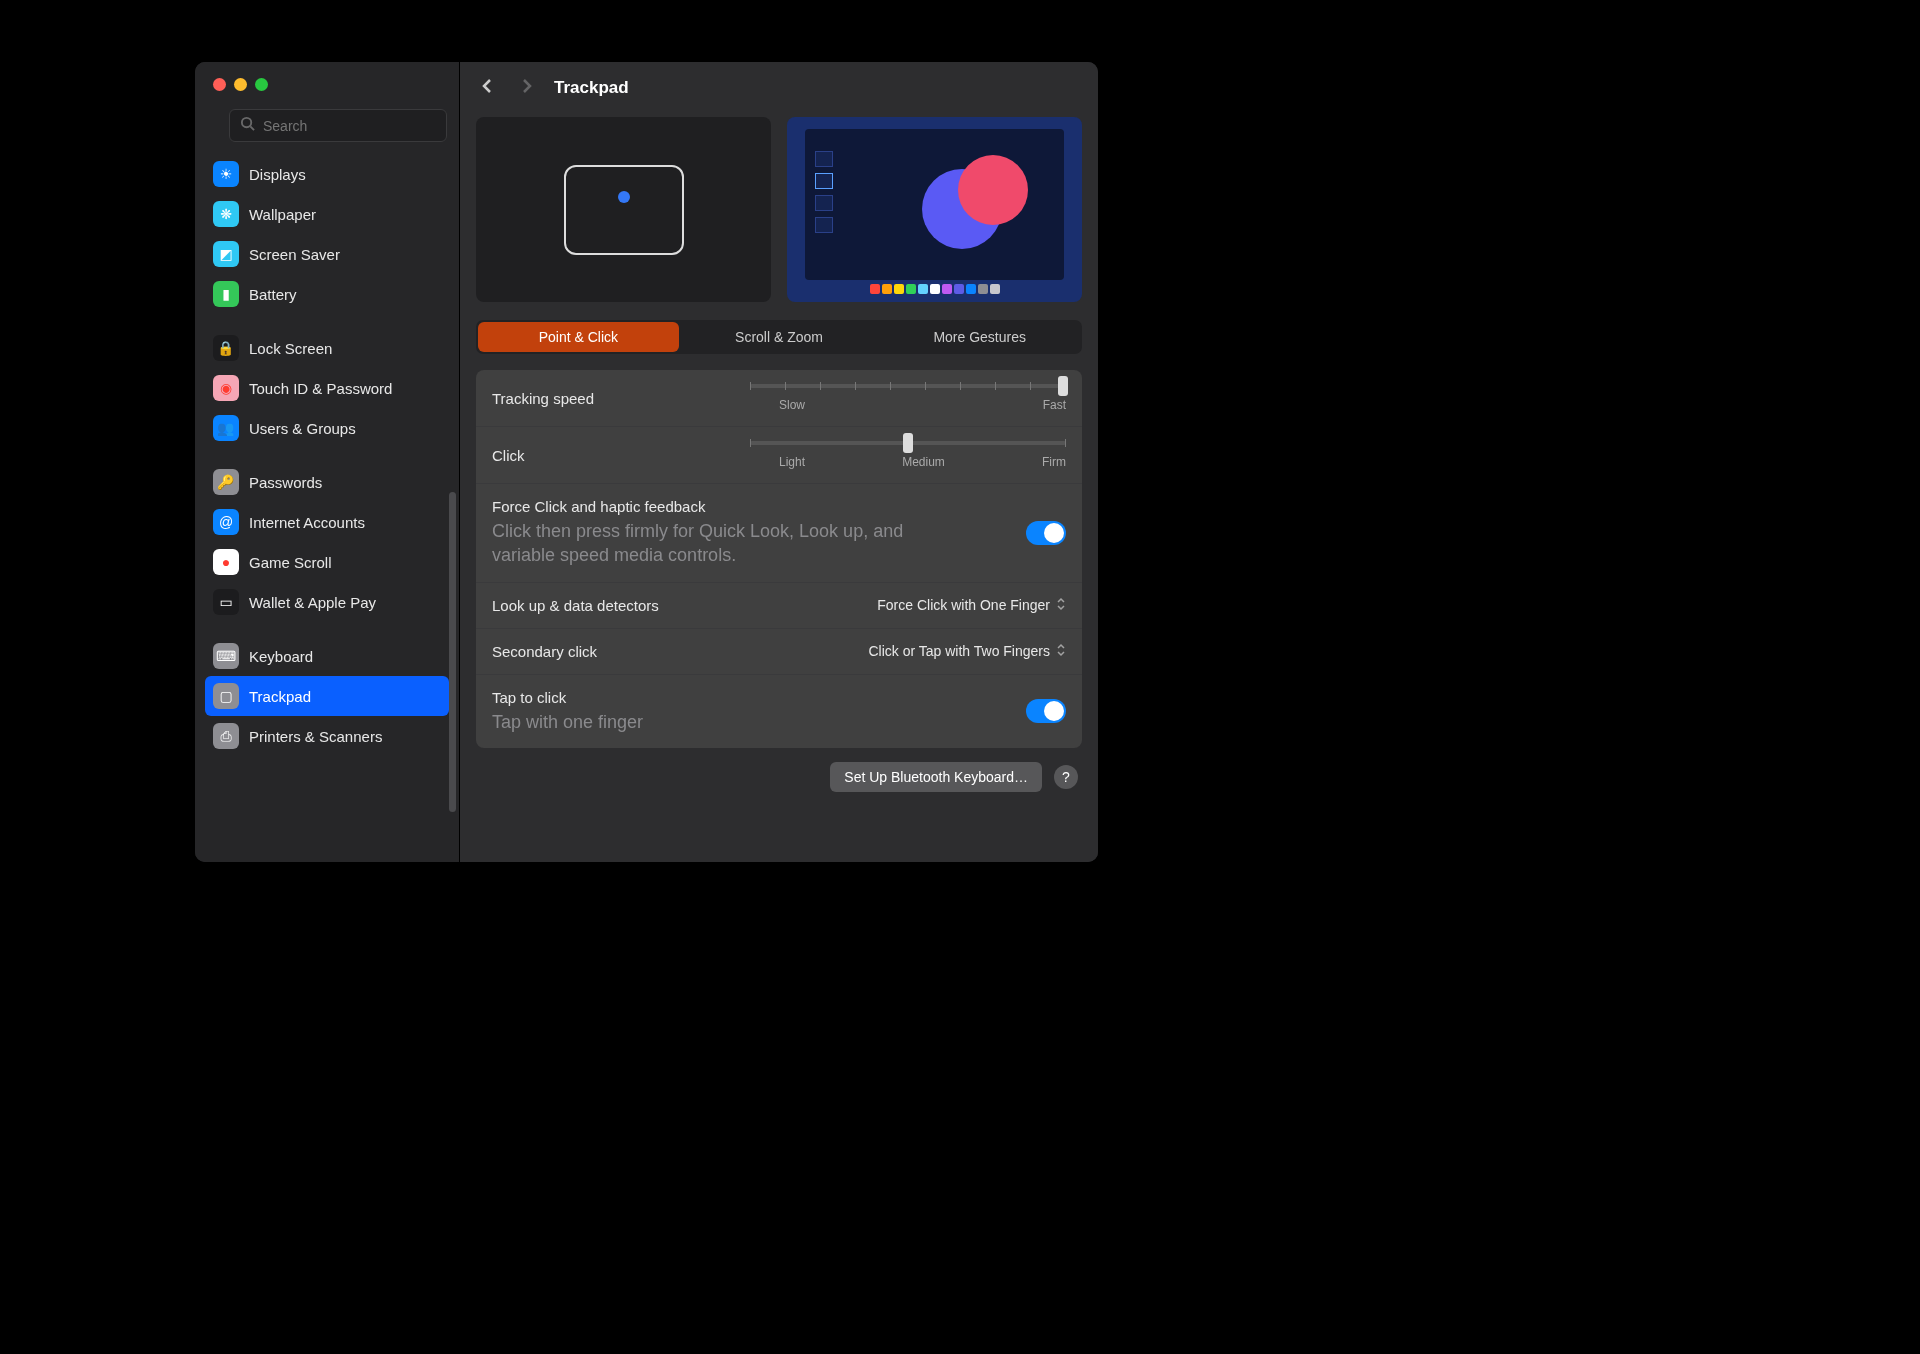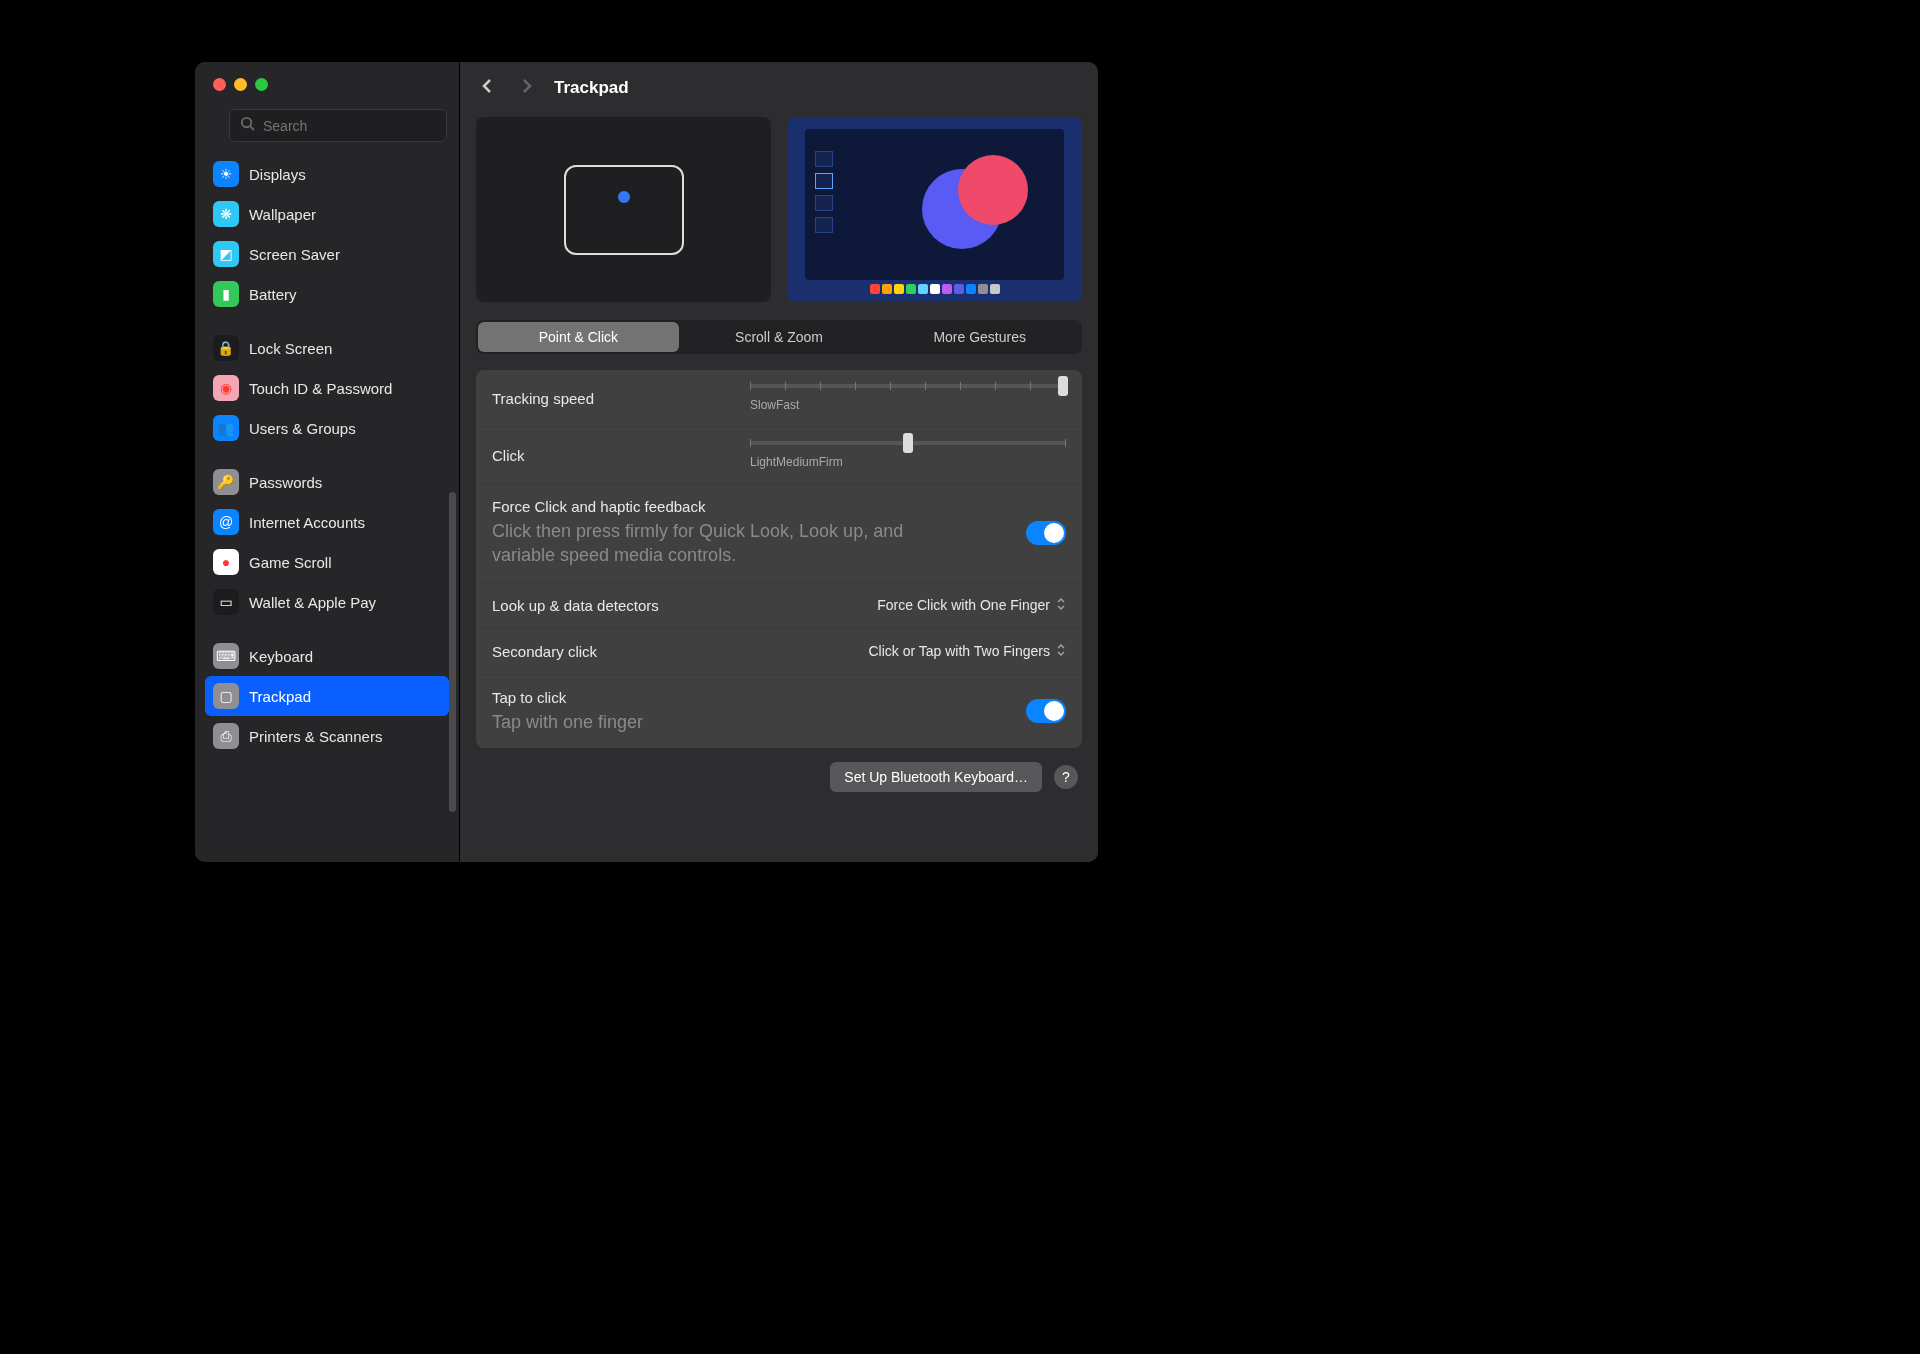--- a/index.html
+++ b/index.html
@@ -161,21 +161,21 @@
 }
 .tab {
   flex: 1;
   text-align: center;
   padding: 7px 4px;
   border-radius: 6px;
   font-size: 14px;
   color: #ccc;
   cursor: pointer;
 }
-.tab.active { background: #737373; color: #fff; }
+.tab.active { background: #c2410c; color: #fff; }
 .settings-panel {
   background: #404040;
   border-radius: 8px;
 }
 .setting-row {
   display: flex;
   padding: 14px 16px;
   align-items: center;
   justify-content: space-between;
   border-bottom: 1px solid #3a3a3c;
@@ -188,21 +188,21 @@
 .slider-wrap { flex: 1; max-width: 316px; display:flex; flex-direction:column; gap:4px; }
 .slider-track {
   width: 100%; height: 4px; background: #555; border-radius: 2px; position: relative;
 }
 .slider-ticks { position:absolute; inset:0; display:flex; justify-content:space-between; }
 .slider-ticks span { width:1px; height:8px; background:#777; margin-top:-2px; }
 .slider-thumb {
   position:absolute; top:50%; transform:translate(-50%,-50%);
   width:10px; height:20px; background:#ddd; border-radius:3px;
 }
-.slider-labels { display:flex; font-size:12px; color:#aaa; margin-top:6px; }
+.slider-labels { display:flex; justify-content:space-between; font-size:12px; color:#aaa; margin-top:6px;margin-left:29px; }
 .slider-labels.three span:nth-child(2){ text-align:center; }
 .toggle {
   width: 40px; height: 24px; background: #0a84ff; border-radius: 12px; position: relative; cursor:pointer;
 }
 .toggle::after {
   content:''; position:absolute; right:2px; top:2px; width:20px; height:20px; background:#fff; border-radius:50%;
 }
 .select {
   display:flex; align-items:flex-start; gap:6px; font-size:14px; color:#e8e8e8; cursor:pointer;
 }

